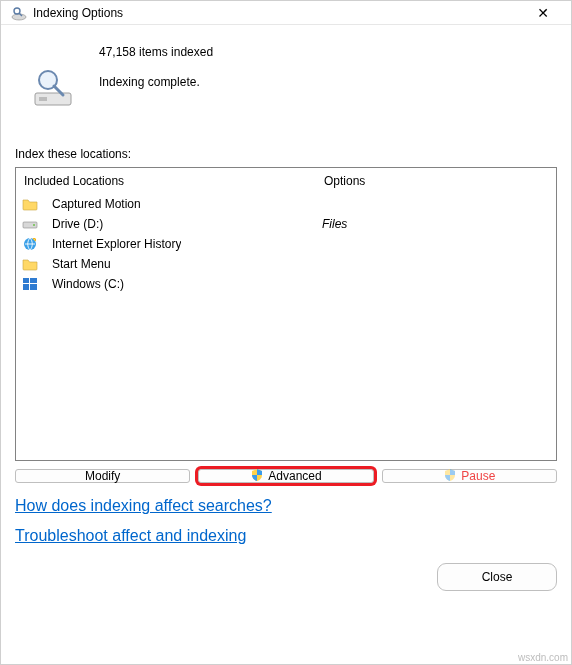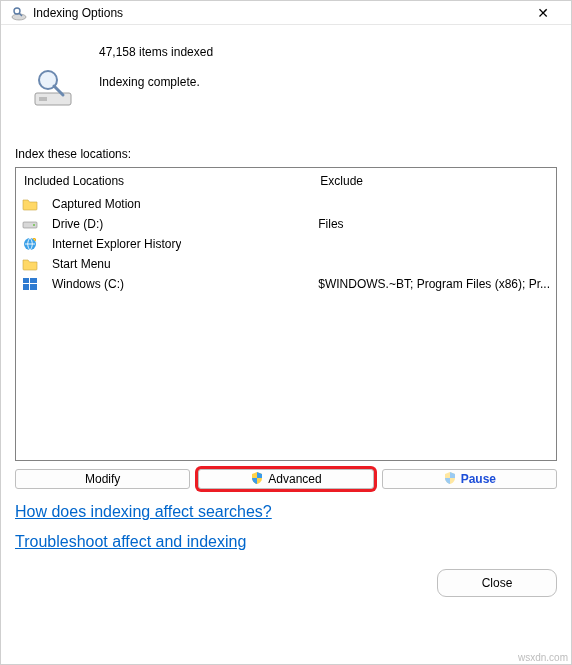--- a/index.html
+++ b/index.html
@@ -82,38 +82,38 @@
   .rows { }
   .row {
     display: flex;
     align-items: center;
     height: 20px;
     padding: 0 4px 0 6px;
     gap: 14px;
   }
   .row .ic { width:16px; height:16px; display:flex; align-items:center; justify-content:center; }
   .row .txt { white-space: nowrap; overflow:hidden; text-overflow: ellipsis; }
-  .excl-row { height:20px; padding: 0 6px; display:flex; align-items:center; white-space:nowrap; overflow:hidden; text-overflow:ellipsis; }
+  .excl-row { height:20px; padding: 0 6px; display:flex; align-items:center; white-space:nowrap; overflow:hidden; text-overflow:ellipsis;font-style:italic; }
   .buttons-row {
     display: flex;
     gap: 8px;
     margin-top: 8px;
   }
   .btn {
     flex:1;
-    height: 20px;
+    height: 14px;
     border: 1px solid #bfbfbf;
     border-radius: 3px;
     background: #fdfdfd;
     display:flex; align-items:center; justify-content:center;
     gap:4px;
     font-size:12px;
     cursor:pointer;
   }
-  .btn.disabled { color:#1d4ed8; cursor:default;font-weight:bold; }
+  .btn.disabled { color:#ef4444; cursor:default; }
   .highlight-adv {
     position: relative;
     box-shadow: 0 0 0 3px #ec1c24;
   }
   .links { margin-top:10px; }
   .links a {
     display:block;
     color:#0066cc;
     text-decoration: underline;
     font-size:16px;
@@ -219,27 +219,26 @@
                   <rect x="8" y="2" width="7" height="5" fill="#2f7bd1"></rect>
                   <rect x="1" y="8" width="6" height="6" fill="#2f7bd1"></rect>
                   <rect x="8" y="8" width="7" height="6" fill="#2f7bd1"></rect>
                 </svg>
               </span>
               <span class="txt">Windows (C:)</span>
             </div>
           </div>
       </div>
       <div class="col right">
-        <div class="col-header">Exclude</div>
+        <div class="col-header">Options</div>
         <div class="rows" id="rows-right">
             <div class="excl-row"></div>
             <div class="excl-row">Files</div>
             <div class="excl-row"></div>
             <div class="excl-row"></div>
-            <div class="excl-row">$WINDOWS.~BT; Program Files (x86); Pr...</div>
           </div>
       </div>
     </div>
 
     <div class="buttons-row">
       <div class="btn">
         <span>Modify</span>
       </div>
       <div class="btn highlight-adv">
         <span>

